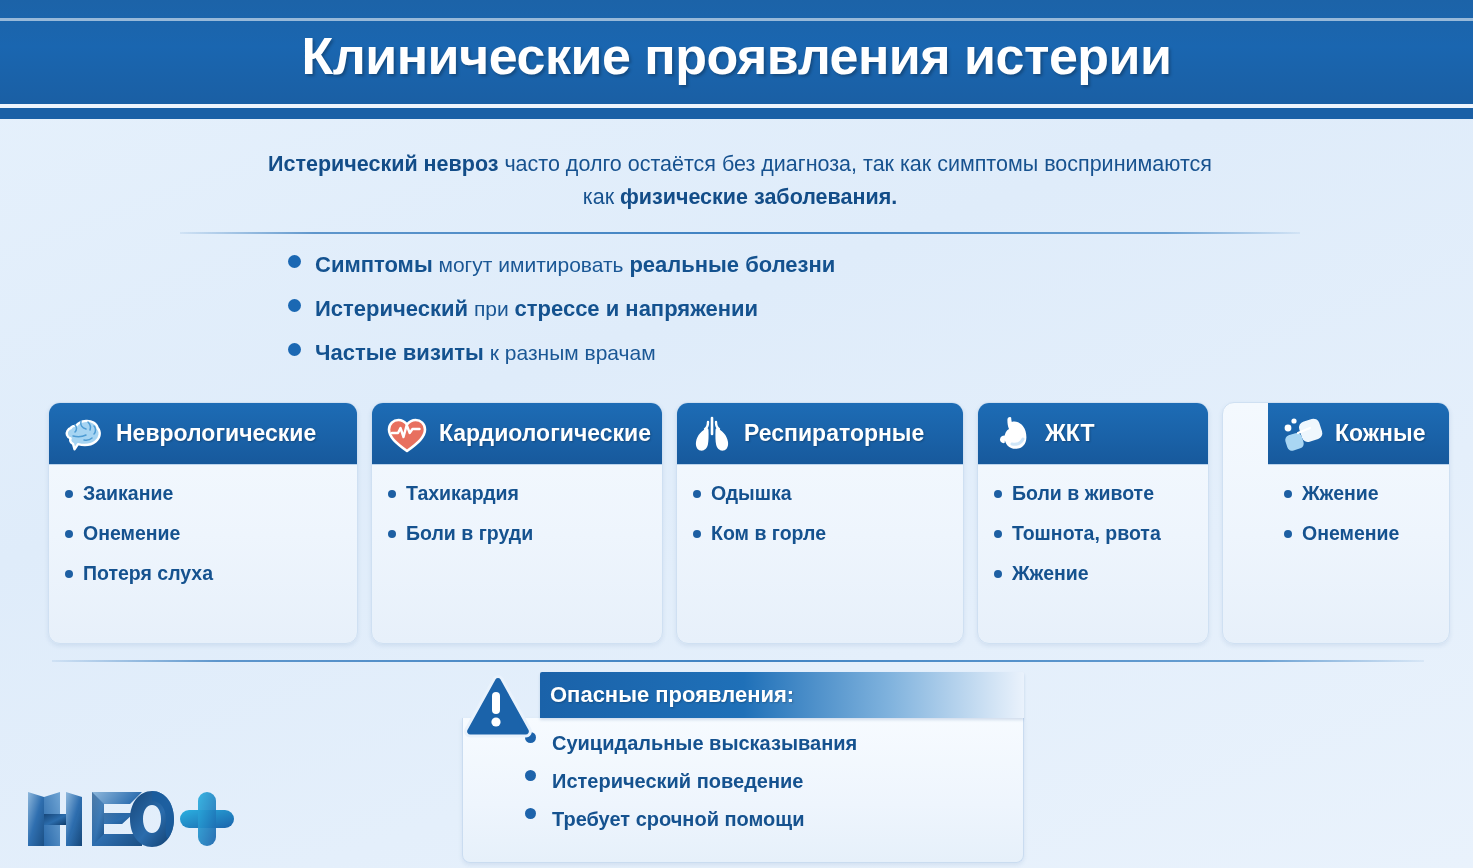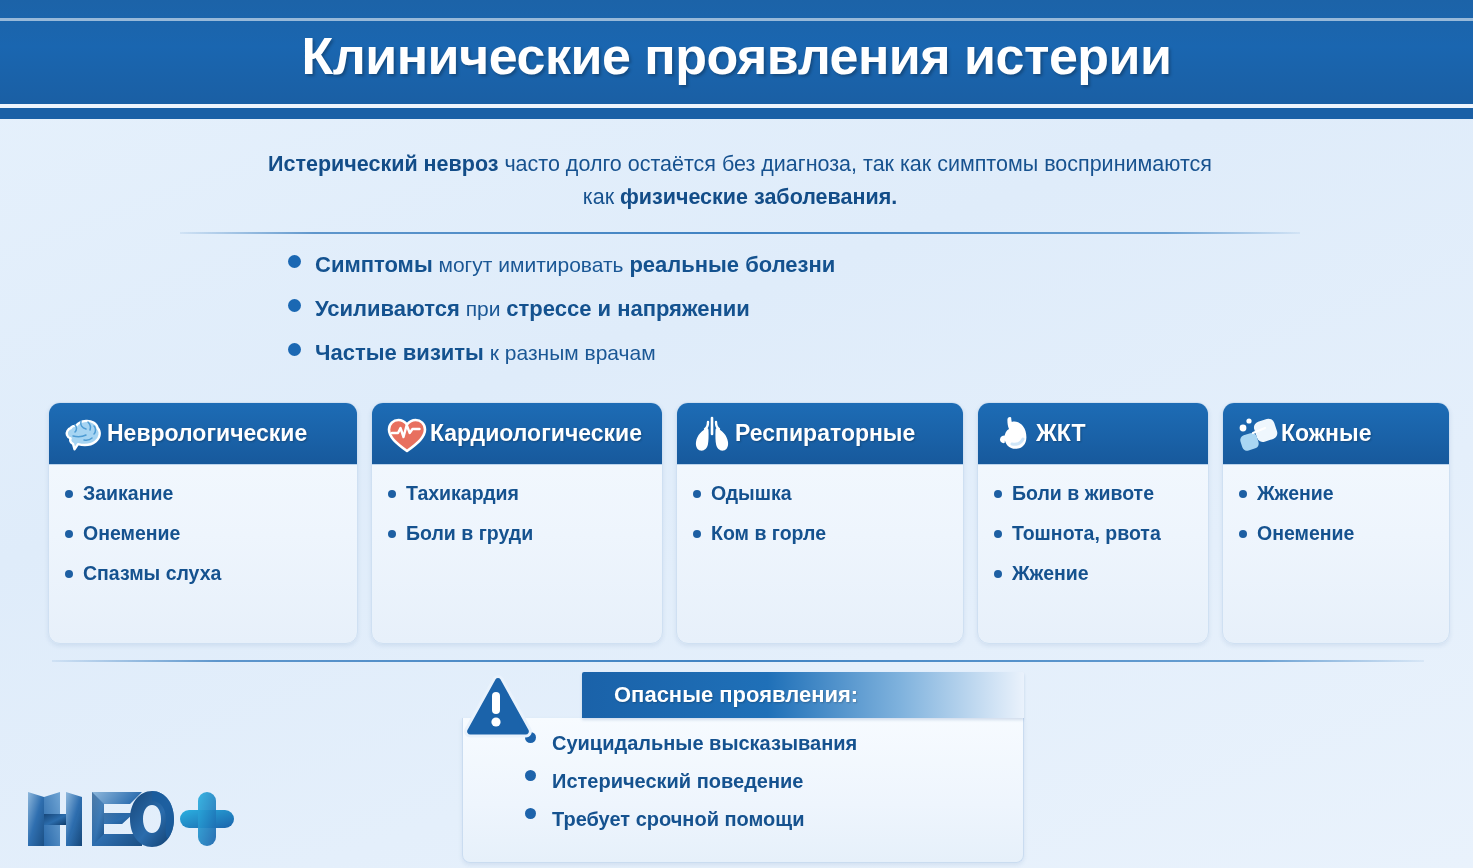--- a/index.html
+++ b/index.html
@@ -84,26 +84,26 @@
     border-radius: 12px;
     box-shadow: 0 2px 4px rgba(40,90,150,.10);
     overflow: hidden;
     height: 242px;
     position: relative;
   }
   .card.w1 { width: 310px; }
   .card.w2 { width: 292px; text-align: right; }
   .card.w3 { width: 288px; }
   .card.w4 { width: 232px; }
-  .card.w5 { width: 228px; }
+  .card.w5 { width: 228px; padding-left: 45px; }
 
   .card-head {
     height: 62px;
     background: linear-gradient(180deg, #1d6cb5 0%, #1a62a8 55%, #17599c 100%);
-    display: flex; align-items: center; 
+    display: flex; align-items: center; gap: 9px;
     padding: 0 10px 0 12px;
     border-bottom: 1px solid #bcd4ec;
   }
   .card-title {
     color: #ffffff; font-size: 23px; font-weight: bold;
     white-space: nowrap;
     text-shadow: 1px 1px 2px rgba(0,0,0,.25);
   }
   .card-icon { width: 46px; height: 44px; flex: none; }
 
@@ -117,24 +117,24 @@
     font-size: 19.5px; font-weight: bold; color: #15528f;
     line-height: 24px;
   }
 
   
   .warn {
     position: absolute; left: 462px; top: 672px; width: 562px;
   }
   .warn-head {
     position: relative; height: 46px;
-    margin-left: 120px;
+    margin-left: 78px;
     background: linear-gradient(90deg, #1a62a9 0%, #1f70b8 42%, #7fb2dd 72%, #eaf2fc 100%);
     display: flex; align-items: center;
-    padding-left: 32px;
+    padding-left: 10px;
     border-radius: 2px 2px 0 0;
     box-shadow: 0 2px 3px rgba(40,90,150,.18);
   }
   .warn-head-text {
     color: #ffffff; font-size: 22px; font-weight: bold;
     text-shadow: 1px 1px 2px rgba(0,0,0,.22);
   }
   .warn-tri {
     position: absolute; left: 0; top: -2px; width: 82px; height: 74px;
   }
@@ -176,21 +176,21 @@
 <div class="top-bullets">
   <div class="tb-row">
     <span class="tb-dot"></span>
     <span class="tb-text">
       <b>Симптомы</b><span> могут имитировать </span><b>реальные болезни</b>
     </span>
   </div>
   <div class="tb-row">
     <span class="tb-dot"></span>
     <span class="tb-text">
-      <b>Усиливаются</b><span> при </span><b>стрессе и напряжении</b>
+      <b>Истерический</b><span> при </span><b>стрессе и напряжении</b>
     </span>
   </div>
   <div class="tb-row">
     <span class="tb-dot"></span>
     <span class="tb-text">
       <b>Частые визиты</b><span> к разным врачам</span>
     </span>
   </div>
 </div>
 
@@ -217,21 +217,21 @@
       <div class="cb-row">
         <span class="cb-dot"></span>
         <span class="cb-text">Заикание</span>
       </div>
       <div class="cb-row">
         <span class="cb-dot"></span>
         <span class="cb-text">Онемение</span>
       </div>
       <div class="cb-row">
         <span class="cb-dot"></span>
-        <span class="cb-text">Спазмы слуха</span>
+        <span class="cb-text">Потеря слуха</span>
       </div>
     </div>
   </div>
 
   <div class="card w2">
     <div class="card-head">
       <span class="card-icon">
         <svg viewBox="0 0 46 44" width="46" height="44">
           <path d="M23 39C12 31 5 25 5 17.5 5 11.7 9.4 8 14.4 8c3.3 0 6.2 1.6 8.6 4.4C25.4 9.6 28.3 8 31.6 8 36.6 8 41 11.7 41 17.5 41 25 34 31 23 39z" fill="#e8705f" stroke="#ffffff" stroke-width="2.6" stroke-linejoin="round"></path>
           <path d="M8 21h6l2.5-5 3 9 3.2-12 3 8 2.8-4h7" fill="none" stroke="#ffffff" stroke-width="2.4" stroke-linejoin="round" stroke-linecap="round"></path>

